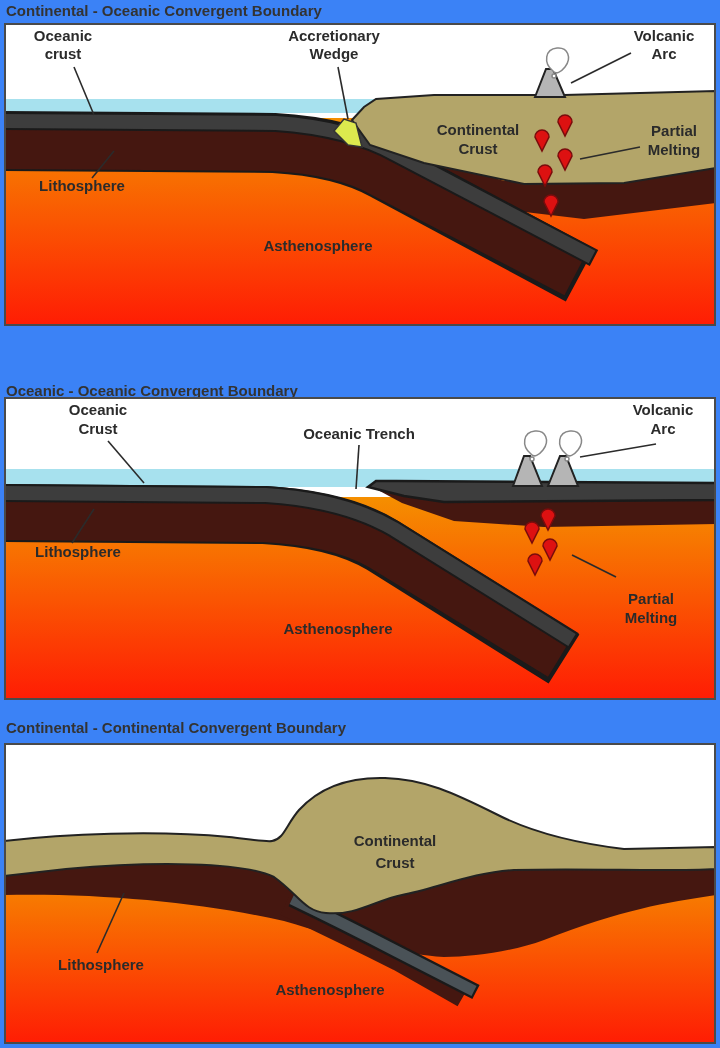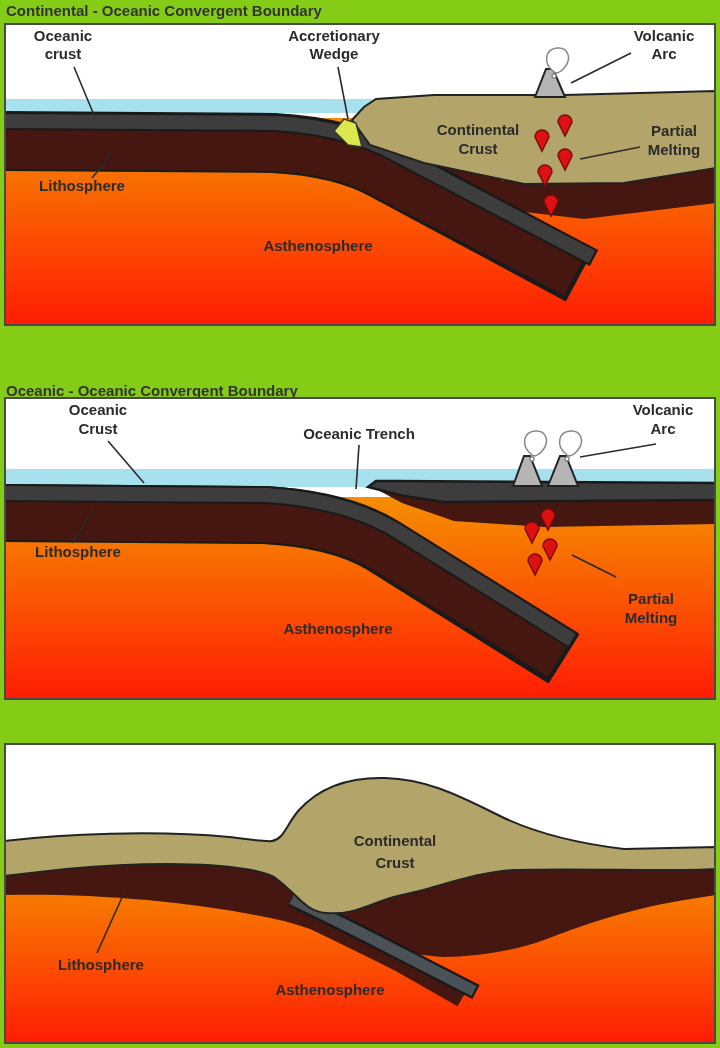--- a/index.html
+++ b/index.html
@@ -1,16 +1,16 @@
 <!DOCTYPE html>
 <html style="--water: #A7E1EE; --oceanic_crust: #3d3d3d; --lithosphere: #451710; --asthenosphere_top: #F58F00; --asthenosphere_bottom: #FF1C04; --continental_crust: #B3A569; --accretionary_wedge: #DCE94E; --volcano: #b5b5b5; --magma: #DD1111; --slab_gray: #4a5257; --outline: #1a1a1a;"><head>
 <meta charset="utf-8">
 <style>
   html,body{margin:0;padding:0;background:#fff;}
-  #stage{position:relative;width:720px;height:1048px;background:#84cc16;overflow:hidden;
+  #stage{position:relative;width:720px;height:1048px;background:#3b82f6;overflow:hidden;
          font-family:"Liberation Sans",sans-serif;}
   .panel-title{position:absolute;left:6px;font:700 15px "Liberation Sans",sans-serif;
                color:#333;white-space:nowrap;}
   svg.panel{position:absolute;left:4px;display:block;}
   .bg{fill:#fff;}
   .water{fill:var(--water);}
   .asth{fill:url(#asthGrad);}
   .outline{stroke:var(--outline);fill:none;}
   .litho-stroke{stroke:var(--lithosphere);fill:none;}
   .litho-fill{fill:var(--lithosphere);}
@@ -133,20 +133,21 @@
     <text class="lbl" x="659" y="18">Volcanic</text>
     <text class="lbl" x="659" y="37">Arc</text>
     <text class="lbl" x="74" y="160">Lithosphere</text>
     <text class="lbl" x="334" y="237">Asthenosphere</text>
     <text class="lbl" x="647" y="207">Partial</text>
     <text class="lbl" x="647" y="226">Melting</text>
 
     <rect class="pborder" x="1" y="1" width="710" height="301"></rect>
   </svg>
 
+  <div class="panel-title" style="top:719px">Continental - Continental Convergent Boundary</div>
 
   <svg class="panel" style="top:743px" width="712" height="301" viewBox="0 0 712 301">
     <rect class="bg" x="0" y="0" width="712" height="301"></rect>
     <rect class="asth" x="0" y="120" width="712" height="181"></rect>
 
     <path class="litho-fill" d="M 0,121 C 60,115 150,112 222,113 C 252,116 270,124 292,142 C 306,156 322,163 340,165
          C 362,163 380,150 404,145 C 440,136 480,121 560,119 C 610,121 660,122 712,120
          L 712,152 C 660,160 620,166 540,197 C 510,208 470,214 440,214 C 400,212 340,196 280,178
          C 200,160 100,150 0,152 Z"></path>
 

